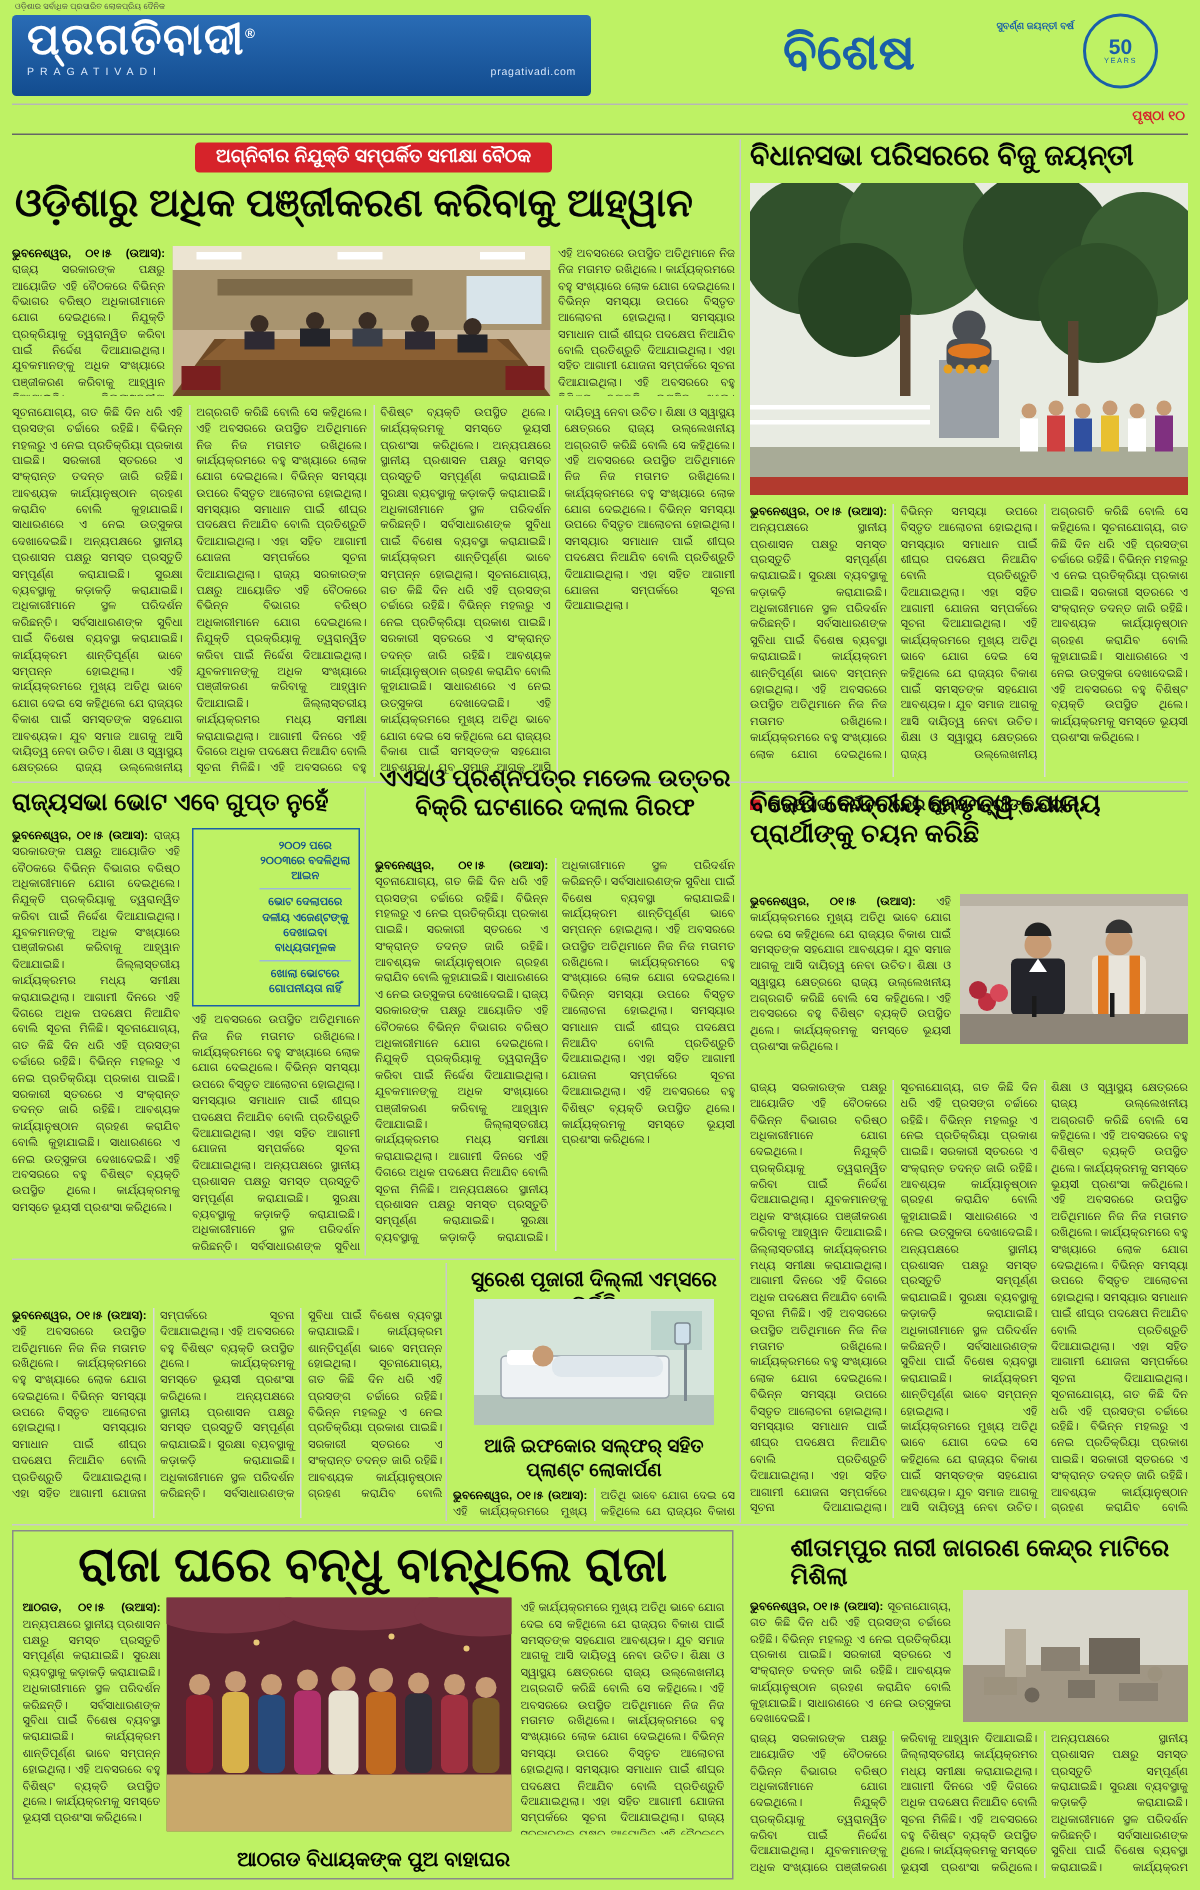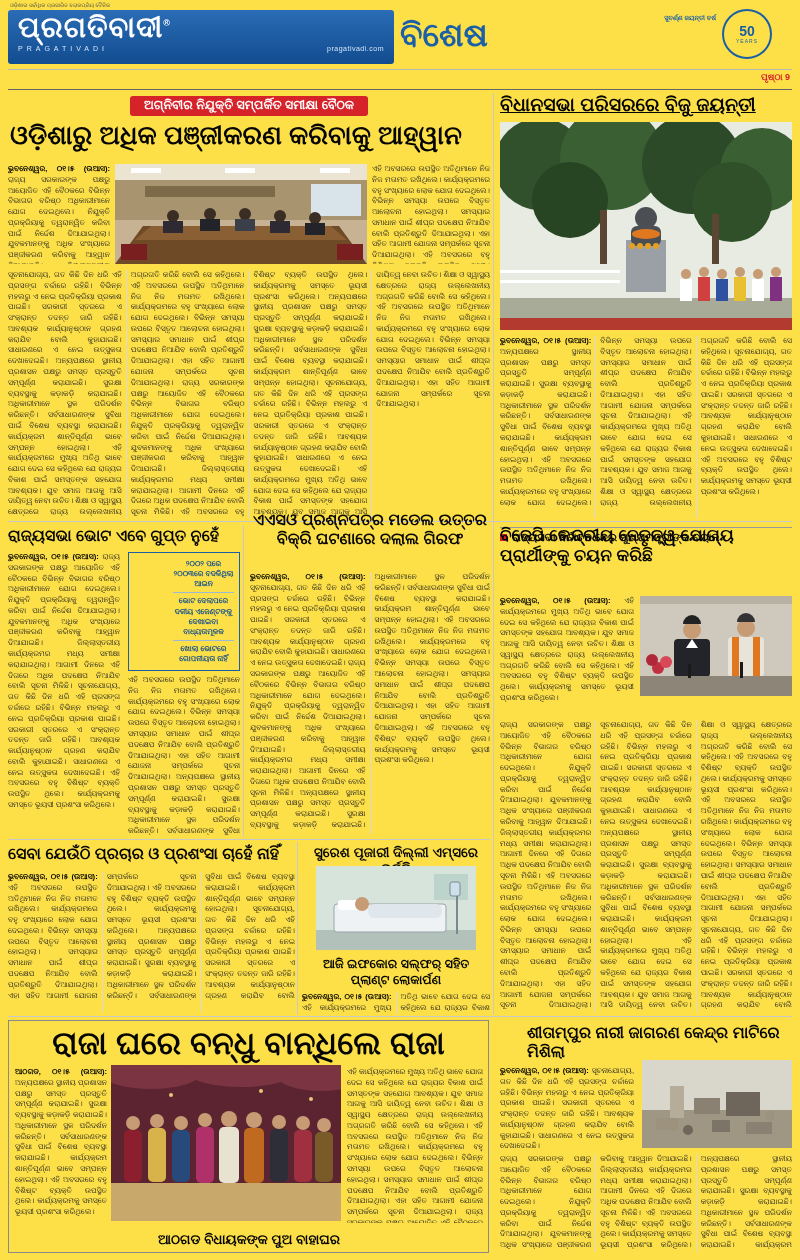--- a/index.html
+++ b/index.html
@@ -1,16 +1,16 @@
 <!DOCTYPE html>
 <html lang="or"><head>
 <meta charset="utf-8">
 <style>
   html,body{margin:0;padding:0;background:#e9e9e9;}
-  .page{position:relative;width:800px;height:1260px;background:#fde047;margin:0 auto;
+  .page{position:relative;width:800px;height:1260px;background:#bef264;margin:0 auto;
         font-family:"Liberation Sans","DejaVu Sans",sans-serif;overflow:hidden;color:#1b1b1b;}
   .abs{position:absolute;}
   .bt{font-size:7.6px;line-height:1.42;text-align:justify;color:#222;}
   .cols{column-gap:9px;column-rule:1px solid #d9d9d9;column-fill:auto;overflow:hidden;}
   .c2{column-count:2}.c3{column-count:3}.c4{column-count:4}
   .clip{overflow:hidden;}
   .dl{font-weight:700;color:#000;}
   .hl{font-weight:700;color:#050505;line-height:1.18;}
   .h-xl{font-size:26px;}
   .h-l{font-size:19px;}
@@ -18,21 +18,21 @@
   .h-s{font-size:13.5px;}
   .kicker-pill{display:inline-block;background:#d6232a;color:#fff;font-weight:700;
                font-size:12.5px;padding:2px 14px 3px;border-radius:3px;}
   .vdiv{position:absolute;width:1px;background:#c9c9c9;}
   .hdiv{position:absolute;height:1px;background:#c9c9c9;}
   .masthead-box{position:absolute;left:8px;top:10px;width:386px;height:54px;
                 background:linear-gradient(#2a6cb5,#124c8f);border-radius:3px;color:#fff;padding:2px 10px;box-sizing:border-box;}
   .logo-main{font-size:29px;font-weight:800;line-height:1.1;letter-spacing:1px;}
   .logo-row{display:flex;justify-content:space-between;font-size:7px;color:#d7e6fa;letter-spacing:4px;margin-top:1px;}
   .logo-site{letter-spacing:0.5px;}
-  .section-title{position:absolute;left:400px;top:16px;width:210px;text-align:left;
+  .section-title{position:absolute;left:400px;top:16px;width:210px;text-align:right;
                  font-size:33px;font-weight:800;color:#1a5fa8;}
   .emblem{position:absolute;left:722px;top:9px;width:50px;height:50px;border:2.5px solid #1a5fa8;
           border-radius:50%;box-sizing:border-box;display:flex;flex-direction:column;align-items:center;justify-content:center;color:#1a5fa8;}
   .emblem .n{font-size:14px;font-weight:800;line-height:1;}
   .emblem .y{font-size:5px;letter-spacing:1px;}
   .right-small{position:absolute;left:618px;top:14px;width:98px;text-align:right;
                font-size:6.5px;color:#1a5fa8;font-weight:700;line-height:1.3;}
   .tagline-top{position:absolute;left:10px;top:2px;font-size:5.5px;color:#444;}
   .datebar{position:absolute;left:8px;top:72px;width:784px;height:15px;font-size:9px;color:#222;}
   .datebar .d{position:absolute;left:0;right:0;text-align:center;}
@@ -66,21 +66,21 @@
 
   <div class="right-small">ସୁବର୍ଣ୍ଣ ଜୟନ୍ତୀ ବର୍ଷ</div>
 
   <div class="emblem">
     <div class="n">50</div>
     <div class="y">YEARS</div>
   </div>
 
   <div class="hdiv" style="left:8px;top:69px;width:784px;background:#b7b7b7;"></div>
   <div class="datebar">
-    <span class="p">ପୃଷ୍ଠା 9</span>
+    <span class="p">ପୃଷ୍ଠା ୧୦</span>
   </div>
   <div class="hdiv" style="left:8px;top:89px;width:784px;background:#666;"></div>
 
   <div class="abs hl h-xl" style="left:10px;top:120px;width:480px;">ଓଡ଼ିଶାରୁ ଅଧିକ ପଞ୍ଜୀକରଣ କରିବାକୁ ଆହ୍ୱାନ</div>
   <div class="abs" style="left:8px;top:95px;width:482px;text-align:center;">
     <span class="kicker-pill">ଅଗ୍ନିବୀର ନିଯୁକ୍ତି ସମ୍ପର୍କିତ ସମୀକ୍ଷା ବୈଠକ</span>
   </div>
 
   <div class="abs" style="left:8px;top:164px;width:482px;height:100px;display:flex;gap:5px;">
     <div class="bt clip" style="width:102px;height:100px;">
@@ -125,21 +125,21 @@
     <span>ରାଜ୍ୟ ସରକାରଙ୍କ ପକ୍ଷରୁ ଆୟୋଜିତ ଏହି ବୈଠକରେ ବିଭିନ୍ନ ବିଭାଗର ବରିଷ୍ଠ ଅଧିକାରୀମାନେ ଯୋଗ ଦେଇଥିଲେ। ନିଯୁକ୍ତି ପ୍ରକ୍ରିୟାକୁ ତ୍ୱରାନ୍ୱିତ କରିବା ପାଇଁ ନିର୍ଦ୍ଦେଶ ଦିଆଯାଇଥିଲା। ଯୁବକମାନଙ୍କୁ ଅଧିକ ସଂଖ୍ୟାରେ ପଞ୍ଜୀକରଣ କରିବାକୁ ଆହ୍ୱାନ ଦିଆଯାଇଛି। ଜିଲ୍ଲାସ୍ତରୀୟ କାର୍ଯ୍ୟକ୍ରମର ମଧ୍ୟ ସମୀକ୍ଷା କରାଯାଇଥିଲା। ଆଗାମୀ ଦିନରେ ଏହି ଦିଗରେ ଅଧିକ ପଦକ୍ଷେପ ନିଆଯିବ ବୋଲି ସୂଚନା ମିଳିଛି।</span>
     <span>ଏହି ଅବସରରେ ବହୁ ବିଶିଷ୍ଟ ବ୍ୟକ୍ତି ଉପସ୍ଥିତ ଥିଲେ। କାର୍ଯ୍ୟକ୍ରମକୁ ସମସ୍ତେ ଭୂୟସୀ ପ୍ରଶଂସା କରିଥିଲେ।</span>
     <span>ଅନ୍ୟପକ୍ଷରେ ସ୍ଥାନୀୟ ପ୍ରଶାସନ ପକ୍ଷରୁ ସମସ୍ତ ପ୍ରସ୍ତୁତି ସମ୍ପୂର୍ଣ୍ଣ କରାଯାଇଛି। ସୁରକ୍ଷା ବ୍ୟବସ୍ଥାକୁ କଡ଼ାକଡ଼ି କରାଯାଇଛି। ଅଧିକାରୀମାନେ ସ୍ଥଳ ପରିଦର୍ଶନ କରିଛନ୍ତି। ସର୍ବସାଧାରଣଙ୍କ ସୁବିଧା ପାଇଁ ବିଶେଷ ବ୍ୟବସ୍ଥା କରାଯାଇଛି। କାର୍ଯ୍ୟକ୍ରମ ଶାନ୍ତିପୂର୍ଣ୍ଣ ଭାବେ ସମ୍ପନ୍ନ ହୋଇଥିଲା।</span>
     <span>ସୂଚନାଯୋଗ୍ୟ, ଗତ କିଛି ଦିନ ଧରି ଏହି ପ୍ରସଙ୍ଗ ଚର୍ଚ୍ଚାରେ ରହିଛି। ବିଭିନ୍ନ ମହଲରୁ ଏ ନେଇ ପ୍ରତିକ୍ରିୟା ପ୍ରକାଶ ପାଇଛି। ସରକାରୀ ସ୍ତରରେ ଏ ସଂକ୍ରାନ୍ତ ତଦନ୍ତ ଜାରି ରହିଛି। ଆବଶ୍ୟକ କାର୍ଯ୍ୟାନୁଷ୍ଠାନ ଗ୍ରହଣ କରାଯିବ ବୋଲି କୁହାଯାଇଛି। ସାଧାରଣରେ ଏ ନେଇ ଉତ୍ସୁକତା ଦେଖାଦେଇଛି।</span>
     <span>ଏହି କାର୍ଯ୍ୟକ୍ରମରେ ମୁଖ୍ୟ ଅତିଥି ଭାବେ ଯୋଗ ଦେଇ ସେ କହିଥିଲେ ଯେ ରାଜ୍ୟର ବିକାଶ ପାଇଁ ସମସ୍ତଙ୍କ ସହଯୋଗ ଆବଶ୍ୟକ। ଯୁବ ସମାଜ ଆଗକୁ ଆସି ଦାୟିତ୍ୱ ନେବା ଉଚିତ। ଶିକ୍ଷା ଓ ସ୍ୱାସ୍ଥ୍ୟ କ୍ଷେତ୍ରରେ ରାଜ୍ୟ ଉଲ୍ଲେଖନୀୟ ଅଗ୍ରଗତି କରିଛି ବୋଲି ସେ କହିଥିଲେ।</span>
     <span>ଏହି ଅବସରରେ ଉପସ୍ଥିତ ଅତିଥିମାନେ ନିଜ ନିଜ ମତାମତ ରଖିଥିଲେ। କାର୍ଯ୍ୟକ୍ରମରେ ବହୁ ସଂଖ୍ୟାରେ ଲୋକ ଯୋଗ ଦେଇଥିଲେ। ବିଭିନ୍ନ ସମସ୍ୟା ଉପରେ ବିସ୍ତୃତ ଆଲୋଚନା ହୋଇଥିଲା। ସମସ୍ୟାର ସମାଧାନ ପାଇଁ ଶୀଘ୍ର ପଦକ୍ଷେପ ନିଆଯିବ ବୋଲି ପ୍ରତିଶ୍ରୁତି ଦିଆଯାଇଥିଲା। ଏହା ସହିତ ଆଗାମୀ ଯୋଜନା ସମ୍ପର୍କରେ ସୂଚନା ଦିଆଯାଇଥିଲା।</span>
   </div>
 
   <div class="vdiv" style="left:493px;top:93px;height:922px;"></div>
 
-  <div class="abs hl h-l" style="left:500px;top:94px;width:292px;text-decoration:underline;">ବିଧାନସଭା ପରିସରରେ ବିଜୁ ଜୟନ୍ତୀ</div>
+  <div class="abs hl h-l" style="left:500px;top:94px;width:292px;">ବିଧାନସଭା ପରିସରରେ ବିଜୁ ଜୟନ୍ତୀ</div>
 
   <svg class="photo abs" style="left:500px;top:122px;" width="292" height="208" viewBox="0 0 292 208">
     <rect width="292" height="208" fill="#e8ebe2"></rect>
     <circle cx="40" cy="42" r="46" fill="#31512c"></circle>
     <circle cx="112" cy="36" r="52" fill="#3a5f33"></circle>
     <circle cx="192" cy="42" r="50" fill="#2c4a28"></circle>
     <circle cx="262" cy="48" r="42" fill="#3a5f33"></circle>
     <circle cx="70" cy="78" r="38" fill="#274423"></circle>
     <circle cx="232" cy="80" r="40" fill="#2f5029"></circle>
     <rect x="100" y="88" width="7" height="54" fill="#5a4632"></rect>
@@ -251,21 +251,20 @@
     <span>ସୂଚନାଯୋଗ୍ୟ, ଗତ କିଛି ଦିନ ଧରି ଏହି ପ୍ରସଙ୍ଗ ଚର୍ଚ୍ଚାରେ ରହିଛି। ବିଭିନ୍ନ ମହଲରୁ ଏ ନେଇ ପ୍ରତିକ୍ରିୟା ପ୍ରକାଶ ପାଇଛି। ସରକାରୀ ସ୍ତରରେ ଏ ସଂକ୍ରାନ୍ତ ତଦନ୍ତ ଜାରି ରହିଛି। ଆବଶ୍ୟକ କାର୍ଯ୍ୟାନୁଷ୍ଠାନ ଗ୍ରହଣ କରାଯିବ ବୋଲି କୁହାଯାଇଛି। ସାଧାରଣରେ ଏ ନେଇ ଉତ୍ସୁକତା ଦେଖାଦେଇଛି।</span>
     <span>ଅନ୍ୟପକ୍ଷରେ ସ୍ଥାନୀୟ ପ୍ରଶାସନ ପକ୍ଷରୁ ସମସ୍ତ ପ୍ରସ୍ତୁତି ସମ୍ପୂର୍ଣ୍ଣ କରାଯାଇଛି। ସୁରକ୍ଷା ବ୍ୟବସ୍ଥାକୁ କଡ଼ାକଡ଼ି କରାଯାଇଛି। ଅଧିକାରୀମାନେ ସ୍ଥଳ ପରିଦର୍ଶନ କରିଛନ୍ତି। ସର୍ବସାଧାରଣଙ୍କ ସୁବିଧା ପାଇଁ ବିଶେଷ ବ୍ୟବସ୍ଥା କରାଯାଇଛି। କାର୍ଯ୍ୟକ୍ରମ ଶାନ୍ତିପୂର୍ଣ୍ଣ ଭାବେ ସମ୍ପନ୍ନ ହୋଇଥିଲା।</span>
     <span>ଏହି କାର୍ଯ୍ୟକ୍ରମରେ ମୁଖ୍ୟ ଅତିଥି ଭାବେ ଯୋଗ ଦେଇ ସେ କହିଥିଲେ ଯେ ରାଜ୍ୟର ବିକାଶ ପାଇଁ ସମସ୍ତଙ୍କ ସହଯୋଗ ଆବଶ୍ୟକ। ଯୁବ ସମାଜ ଆଗକୁ ଆସି ଦାୟିତ୍ୱ ନେବା ଉଚିତ। ଶିକ୍ଷା ଓ ସ୍ୱାସ୍ଥ୍ୟ କ୍ଷେତ୍ରରେ ରାଜ୍ୟ ଉଲ୍ଲେଖନୀୟ ଅଗ୍ରଗତି କରିଛି ବୋଲି ସେ କହିଥିଲେ।</span>
     <span>ଏହି ଅବସରରେ ବହୁ ବିଶିଷ୍ଟ ବ୍ୟକ୍ତି ଉପସ୍ଥିତ ଥିଲେ। କାର୍ଯ୍ୟକ୍ରମକୁ ସମସ୍ତେ ଭୂୟସୀ ପ୍ରଶଂସା କରିଥିଲେ।</span>
     <span>ଏହି ଅବସରରେ ଉପସ୍ଥିତ ଅତିଥିମାନେ ନିଜ ନିଜ ମତାମତ ରଖିଥିଲେ। କାର୍ଯ୍ୟକ୍ରମରେ ବହୁ ସଂଖ୍ୟାରେ ଲୋକ ଯୋଗ ଦେଇଥିଲେ। ବିଭିନ୍ନ ସମସ୍ୟା ଉପରେ ବିସ୍ତୃତ ଆଲୋଚନା ହୋଇଥିଲା। ସମସ୍ୟାର ସମାଧାନ ପାଇଁ ଶୀଘ୍ର ପଦକ୍ଷେପ ନିଆଯିବ ବୋଲି ପ୍ରତିଶ୍ରୁତି ଦିଆଯାଇଥିଲା। ଏହା ସହିତ ଆଗାମୀ ଯୋଜନା ସମ୍ପର୍କରେ ସୂଚନା ଦିଆଯାଇଥିଲା।</span>
     <span>ସୂଚନାଯୋଗ୍ୟ, ଗତ କିଛି ଦିନ ଧରି ଏହି ପ୍ରସଙ୍ଗ ଚର୍ଚ୍ଚାରେ ରହିଛି। ବିଭିନ୍ନ ମହଲରୁ ଏ ନେଇ ପ୍ରତିକ୍ରିୟା ପ୍ରକାଶ ପାଇଛି। ସରକାରୀ ସ୍ତରରେ ଏ ସଂକ୍ରାନ୍ତ ତଦନ୍ତ ଜାରି ରହିଛି। ଆବଶ୍ୟକ କାର୍ଯ୍ୟାନୁଷ୍ଠାନ ଗ୍ରହଣ କରାଯିବ ବୋଲି କୁହାଯାଇଛି। ସାଧାରଣରେ ଏ ନେଇ ଉତ୍ସୁକତା ଦେଖାଦେଇଛି।</span>
     
   </div>
 
   <div class="hdiv" style="left:8px;top:839px;width:482px;"></div>
-  <div class="abs hl h-m" style="left:8px;top:845px;width:287px;">ସେବା ଯେଉଁଠି ପ୍ରଚାର ଓ ପ୍ରଶଂସା ଚାହେଁ ନାହିଁ</div>
   <div class="bt cols c3 abs" style="left:8px;top:872px;width:287px;height:140px;">
     <span class="dl">ଭୁବନେଶ୍ୱର, ୦୧।୫ (ଉଆସ):</span>
     <span>ଏହି ଅବସରରେ ଉପସ୍ଥିତ ଅତିଥିମାନେ ନିଜ ନିଜ ମତାମତ ରଖିଥିଲେ। କାର୍ଯ୍ୟକ୍ରମରେ ବହୁ ସଂଖ୍ୟାରେ ଲୋକ ଯୋଗ ଦେଇଥିଲେ। ବିଭିନ୍ନ ସମସ୍ୟା ଉପରେ ବିସ୍ତୃତ ଆଲୋଚନା ହୋଇଥିଲା। ସମସ୍ୟାର ସମାଧାନ ପାଇଁ ଶୀଘ୍ର ପଦକ୍ଷେପ ନିଆଯିବ ବୋଲି ପ୍ରତିଶ୍ରୁତି ଦିଆଯାଇଥିଲା। ଏହା ସହିତ ଆଗାମୀ ଯୋଜନା ସମ୍ପର୍କରେ ସୂଚନା ଦିଆଯାଇଥିଲା।</span>
     <span>ଏହି ଅବସରରେ ବହୁ ବିଶିଷ୍ଟ ବ୍ୟକ୍ତି ଉପସ୍ଥିତ ଥିଲେ। କାର୍ଯ୍ୟକ୍ରମକୁ ସମସ୍ତେ ଭୂୟସୀ ପ୍ରଶଂସା କରିଥିଲେ।</span>
     <span>ଅନ୍ୟପକ୍ଷରେ ସ୍ଥାନୀୟ ପ୍ରଶାସନ ପକ୍ଷରୁ ସମସ୍ତ ପ୍ରସ୍ତୁତି ସମ୍ପୂର୍ଣ୍ଣ କରାଯାଇଛି। ସୁରକ୍ଷା ବ୍ୟବସ୍ଥାକୁ କଡ଼ାକଡ଼ି କରାଯାଇଛି। ଅଧିକାରୀମାନେ ସ୍ଥଳ ପରିଦର୍ଶନ କରିଛନ୍ତି। ସର୍ବସାଧାରଣଙ୍କ ସୁବିଧା ପାଇଁ ବିଶେଷ ବ୍ୟବସ୍ଥା କରାଯାଇଛି। କାର୍ଯ୍ୟକ୍ରମ ଶାନ୍ତିପୂର୍ଣ୍ଣ ଭାବେ ସମ୍ପନ୍ନ ହୋଇଥିଲା।</span>
     <span>ସୂଚନାଯୋଗ୍ୟ, ଗତ କିଛି ଦିନ ଧରି ଏହି ପ୍ରସଙ୍ଗ ଚର୍ଚ୍ଚାରେ ରହିଛି। ବିଭିନ୍ନ ମହଲରୁ ଏ ନେଇ ପ୍ରତିକ୍ରିୟା ପ୍ରକାଶ ପାଇଛି। ସରକାରୀ ସ୍ତରରେ ଏ ସଂକ୍ରାନ୍ତ ତଦନ୍ତ ଜାରି ରହିଛି। ଆବଶ୍ୟକ କାର୍ଯ୍ୟାନୁଷ୍ଠାନ ଗ୍ରହଣ କରାଯିବ ବୋଲି କୁହାଯାଇଛି। ସାଧାରଣରେ ଏ ନେଇ ଉତ୍ସୁକତା ଦେଖାଦେଇଛି।</span>
   </div>
 
   <div class="vdiv" style="left:297px;top:842px;height:172px;"></div>
 

